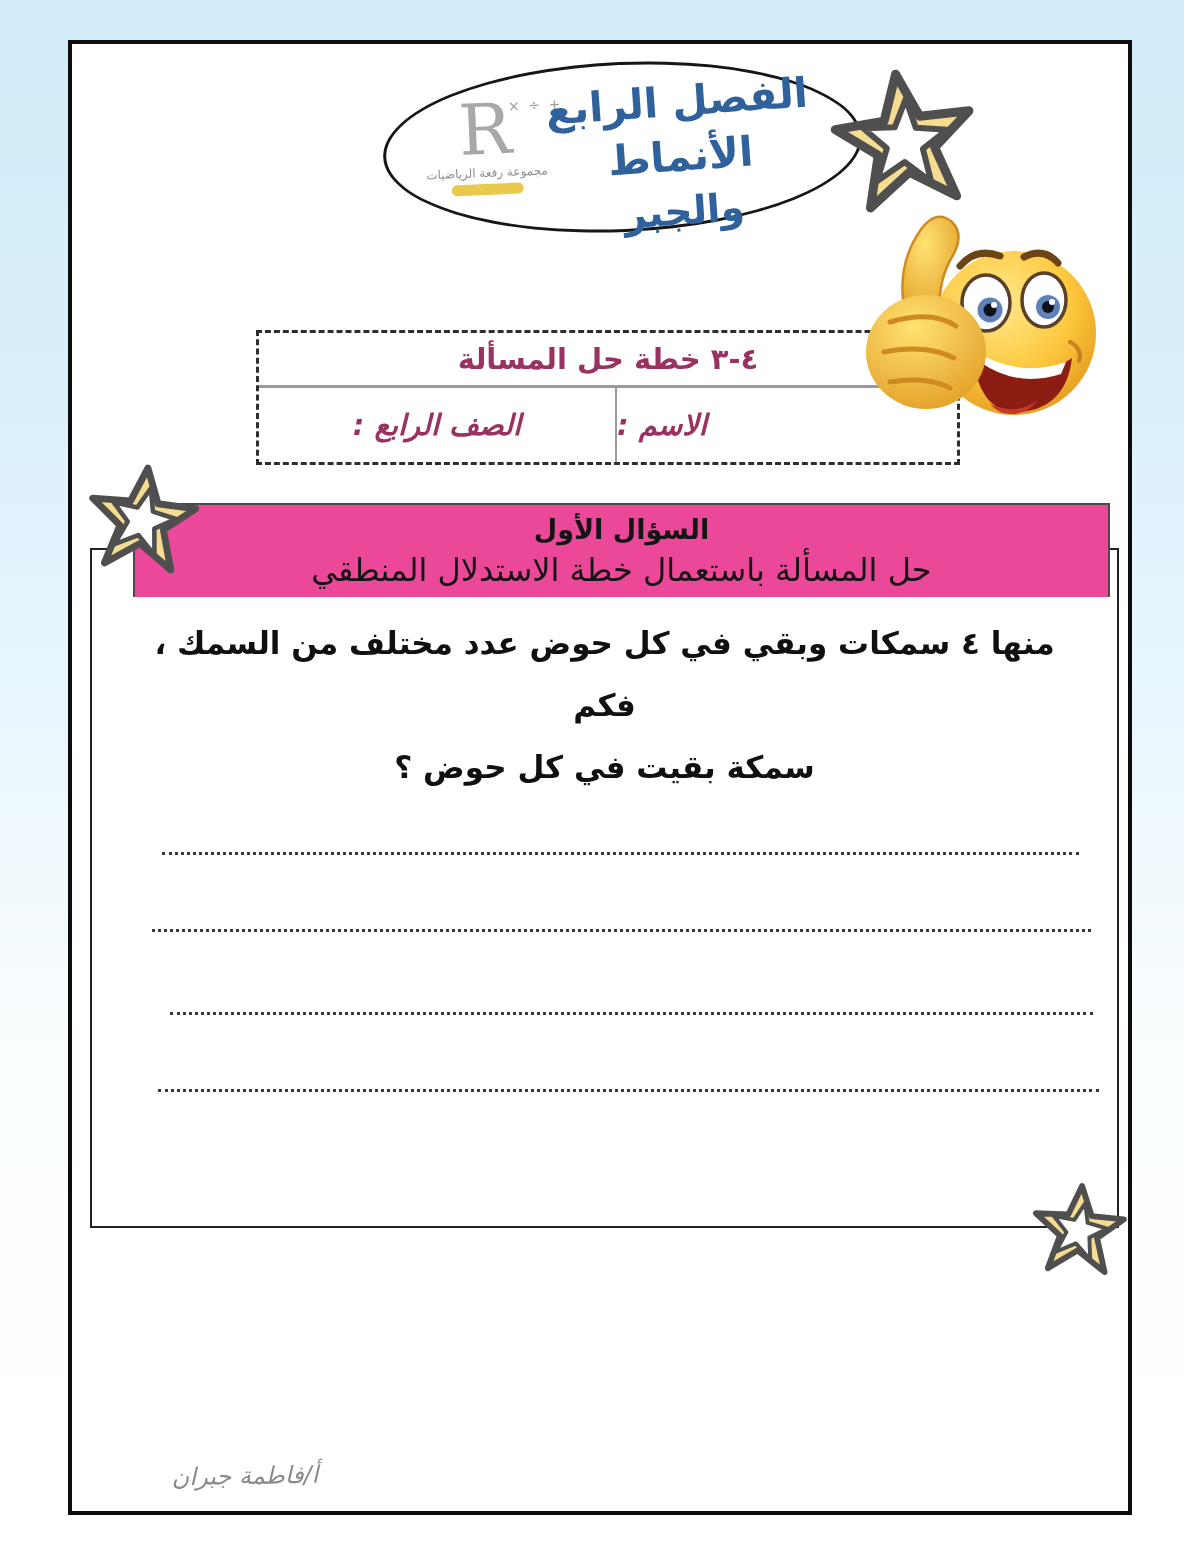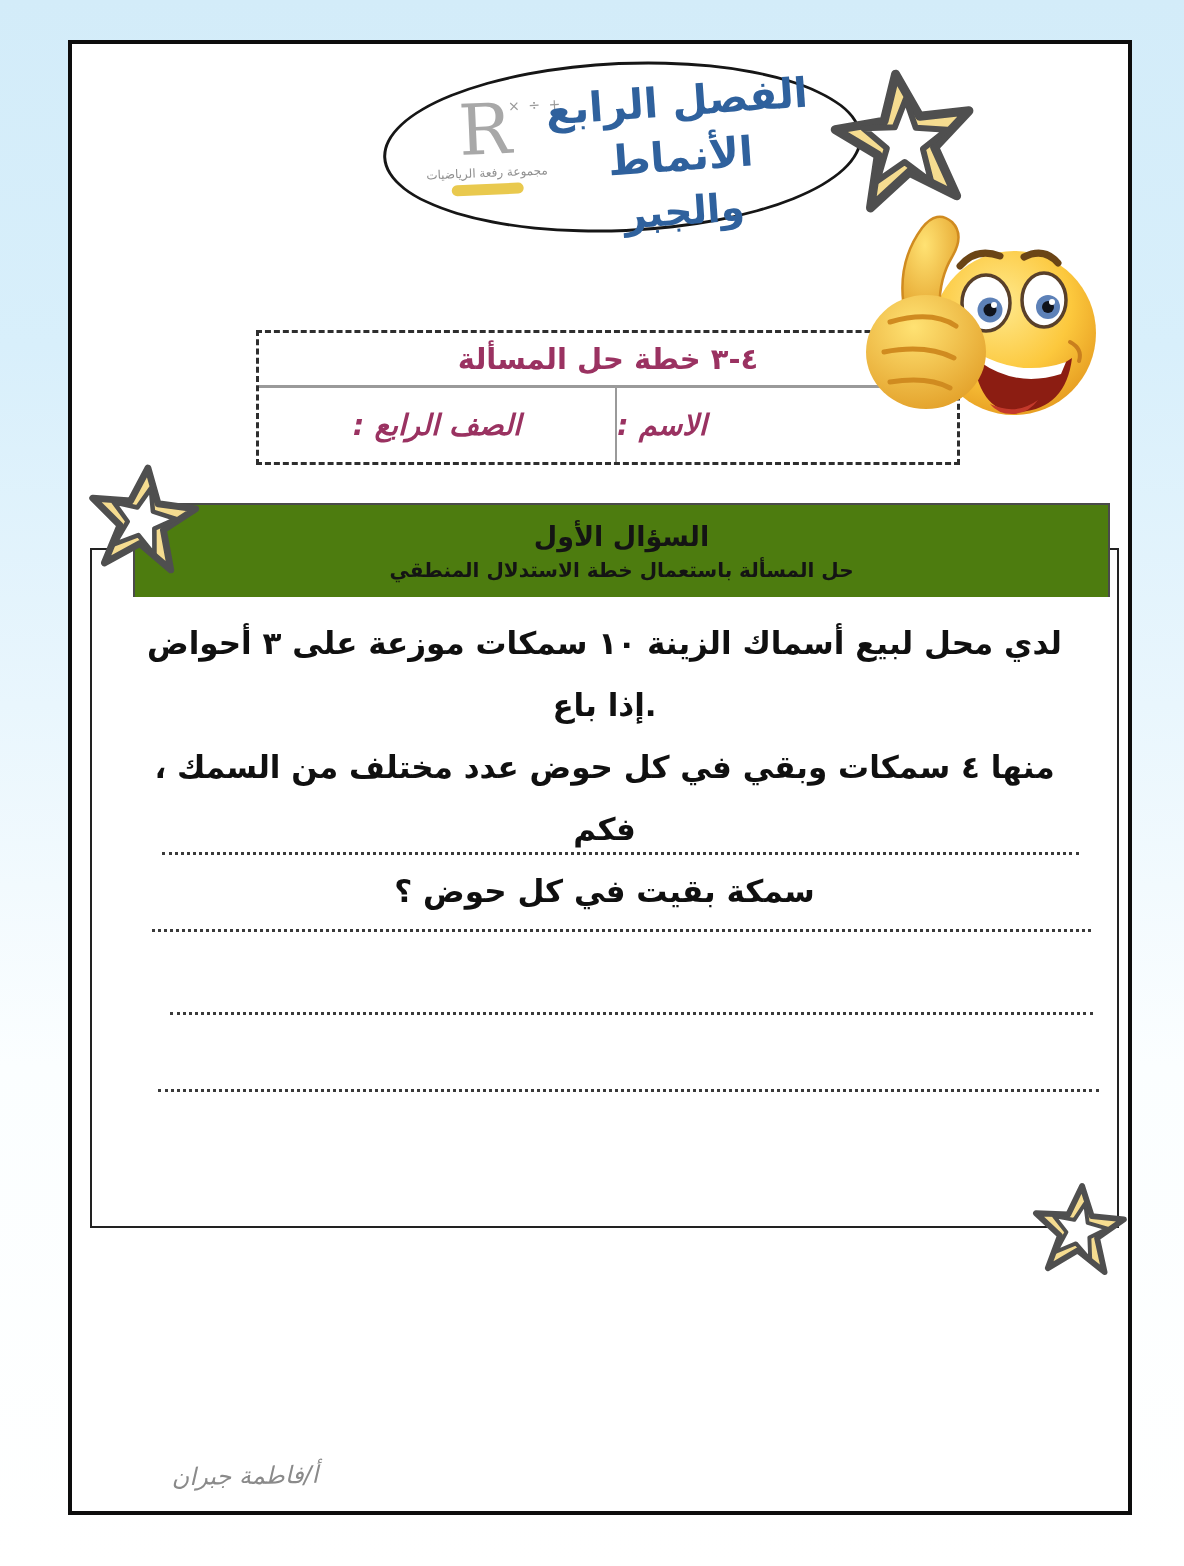--- a/index.html
+++ b/index.html
@@ -60,27 +60,27 @@
   }
   .field-class { flex:1; display:flex; align-items:center; justify-content:center; }
   .field-label { color:#9a3261; font-weight:bold; font-size:29px;font-style:italic; }
   
   .question-box {
     position:absolute; left:18px; top:504px; width:1029px; height:680px;
     border:2px solid #222; background:#fff; z-index:1;
   }
   .question-banner {
     position:absolute; left:61px; top:459px; width:977px; height:94px;
-    background:#4d7c0f;
+    background:#ec4899;
     border:2px solid #4a4a4a; border-bottom:none;
     display:flex; flex-direction:column; align-items:center; justify-content:center;
     gap:6px; z-index:4;
   }
   .banner-title { font-size:27px; font-weight:bold; color:#141414; }
-  .banner-subtitle { font-size:20px; font-weight:bold; color:#141414; }
+  .banner-subtitle { font-size:32px; font-weight:normal; color:#141414; }
   .problem-text {
     position:absolute; left:40px; right:40px; top:62px;
     text-align:center; font-weight:bold; color:#101010;
     font-size:31px; line-height:62px;
   }
   .answer-line { position:absolute; height:0; border-bottom:3.5px dotted #3a3a3a; }
   .answer-line.l1 { top:302px; left:70px;  right:38px; }
   .answer-line.l2 { top:379px; left:60px;  right:26px; }
   .answer-line.l3 { top:462px; left:78px;  right:24px; }
   .answer-line.l4 { top:539px; left:66px;  right:18px; }
@@ -186,21 +186,20 @@
         <span class="field-label">الاسم :</span>
       </div>
       <div class="field-class">
         <span class="field-label">الصف الرابع :</span>
       </div>
     </div>
   </div>
 
   <div class="question-box">
     <div class="problem-text">
-      <div>لدي محل لبيع أسماك الزينة ١٠ سمكات موزعة على ٣ أحواض .إذا باع</div>
       <div>منها ٤ سمكات  وبقي  في كل حوض عدد مختلف من السمك ، فكم</div>
       <div>سمكة بقيت في كل حوض ؟</div>
     </div>
     <div class="answer-line l1"></div>
     <div class="answer-line l2"></div>
     <div class="answer-line l3"></div>
     <div class="answer-line l4"></div>
   </div>
 
   <div class="question-banner">

